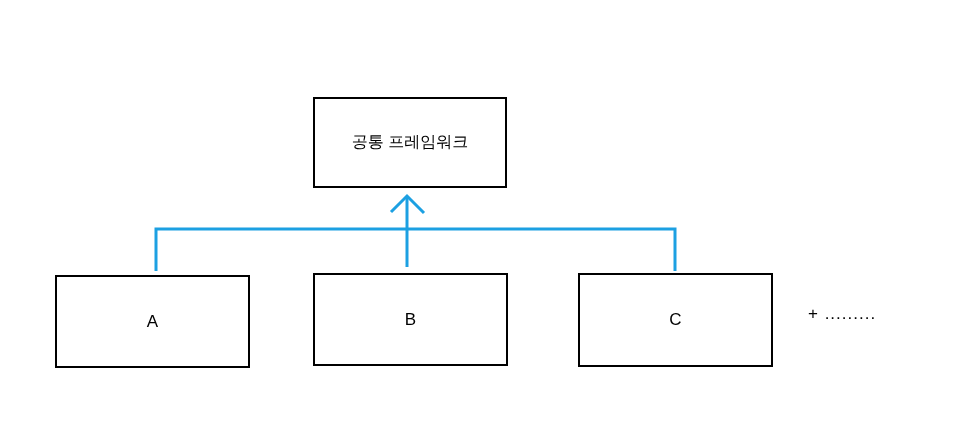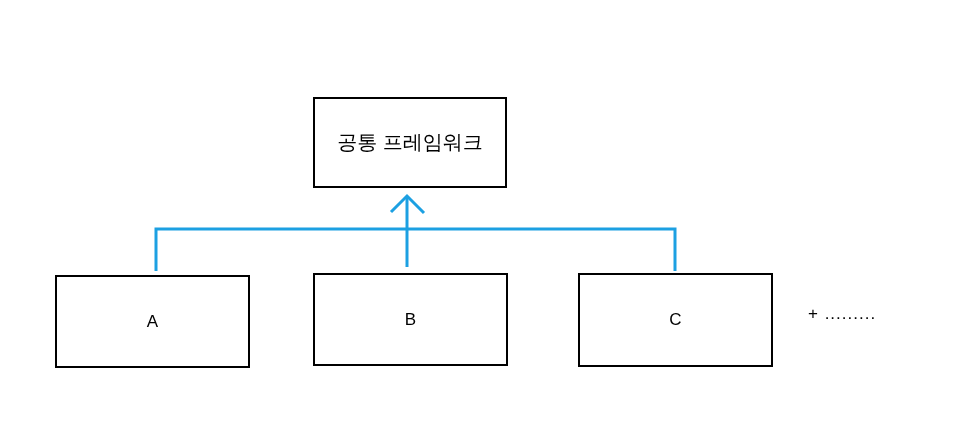--- a/index.html
+++ b/index.html
@@ -23,21 +23,21 @@
     align-items: center;
     justify-content: center;
     color: #000000;
     box-sizing: border-box;
   }
   .node-root {
     left: 313px;
     top: 97px;
     width: 194px;
     height: 91px;
-    font-size: 20px;
+    font-size: 16px;
   }
   .node-a { left: 55px;  top: 275px; width: 195px; height: 93px; font-size: 17px; }
   .node-b { left: 313px; top: 273px; width: 195px; height: 93px; font-size: 17px; }
   .node-c { left: 578px; top: 273px; width: 195px; height: 94px; font-size: 17px; }
   .connector-svg {
     position: absolute;
     left: 0;
     top: 0;
     width: 966px;
     height: 438px;

